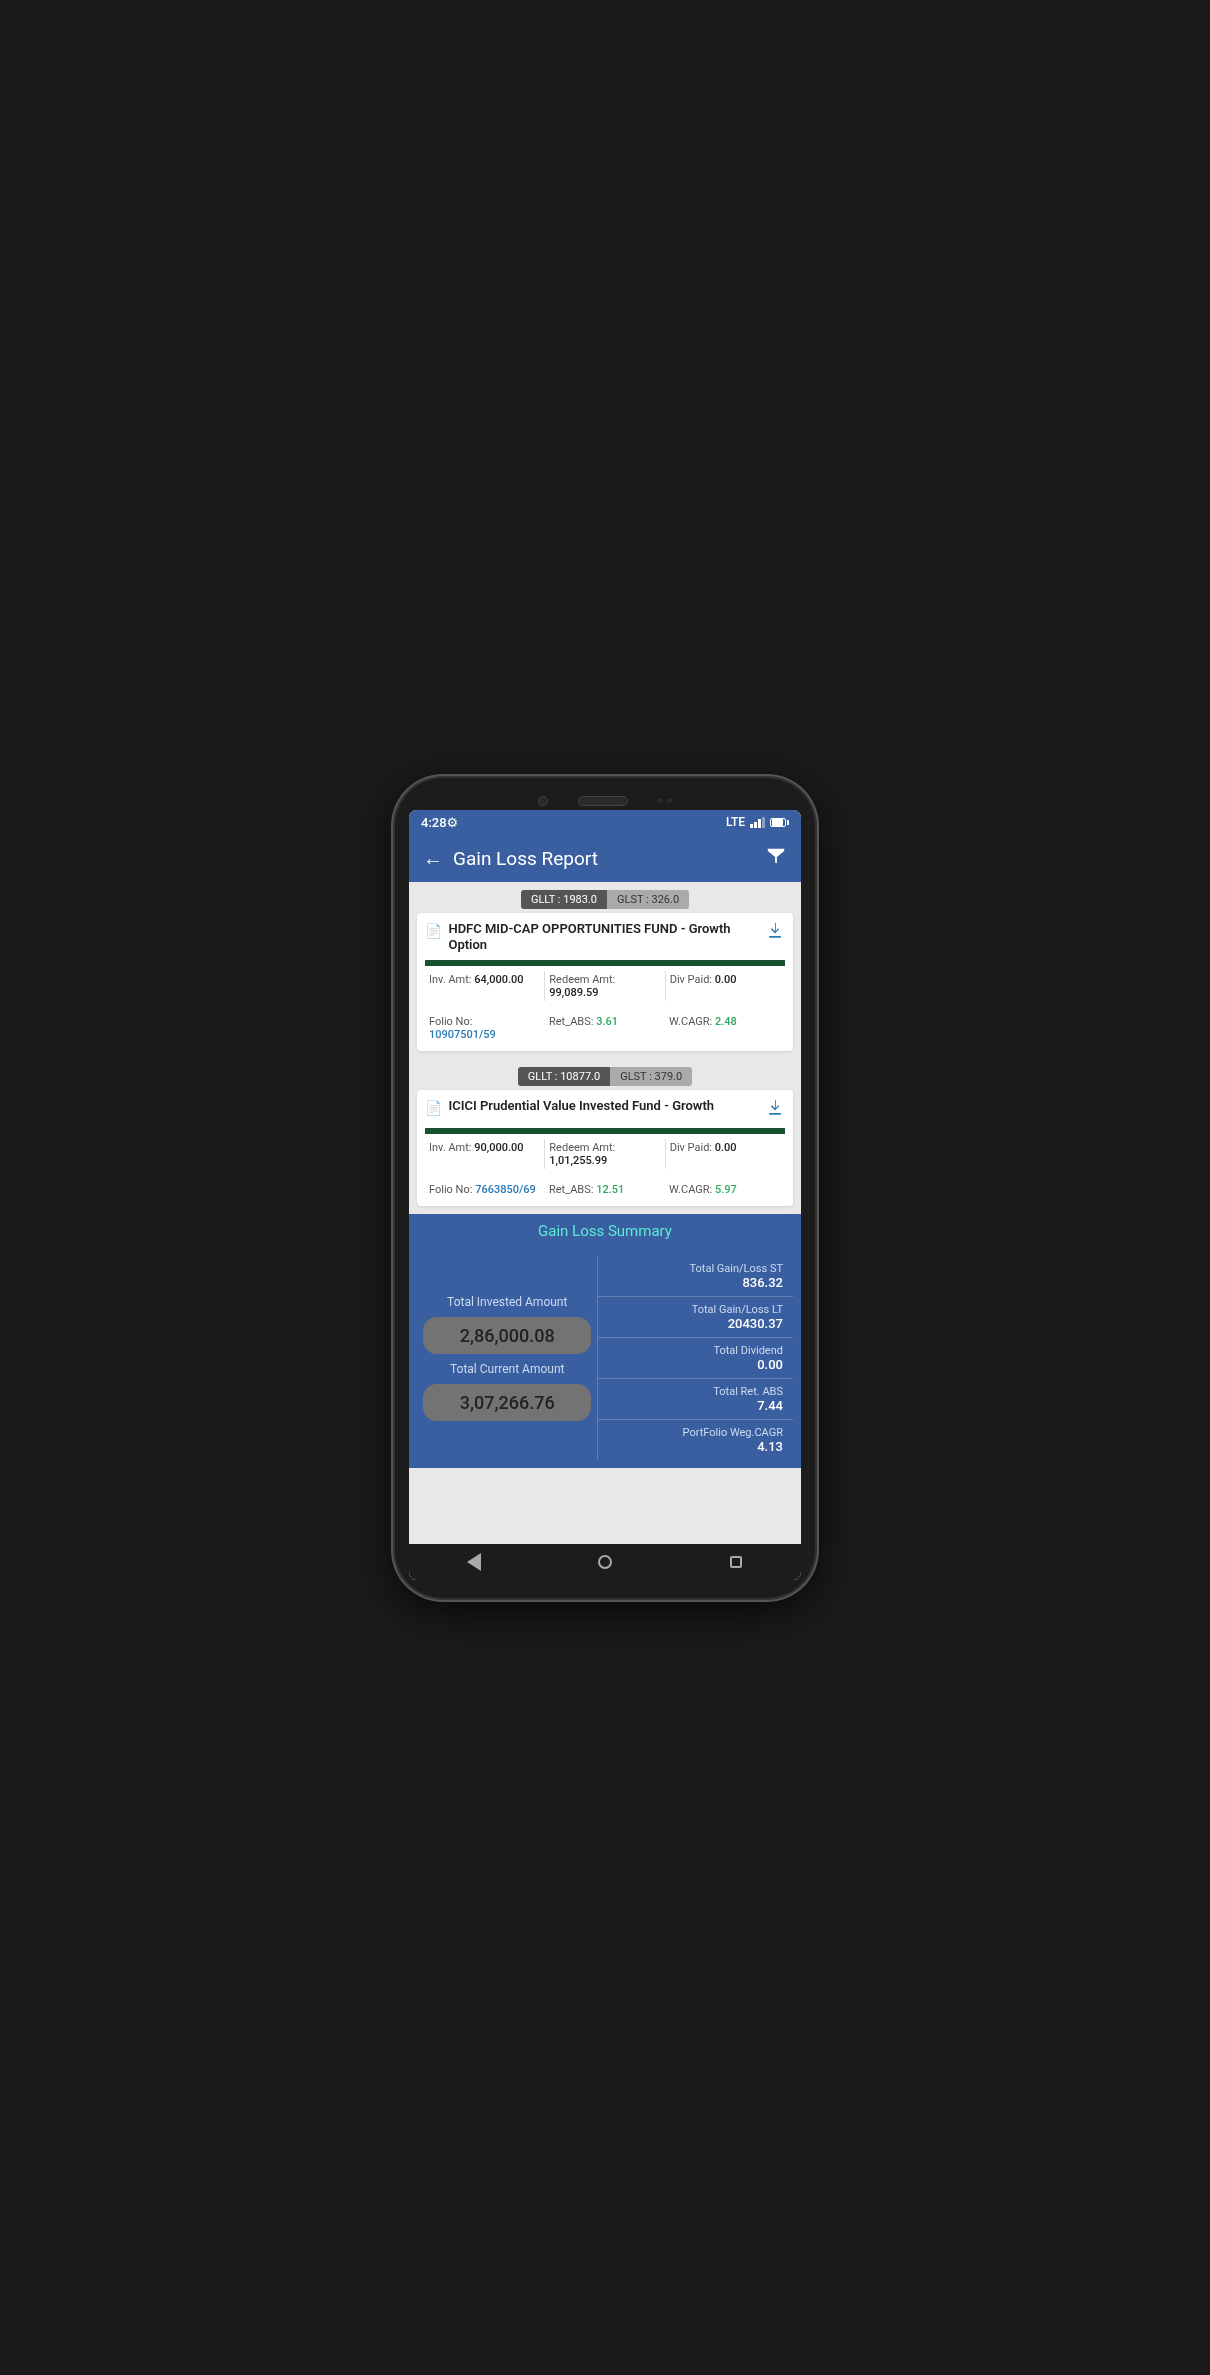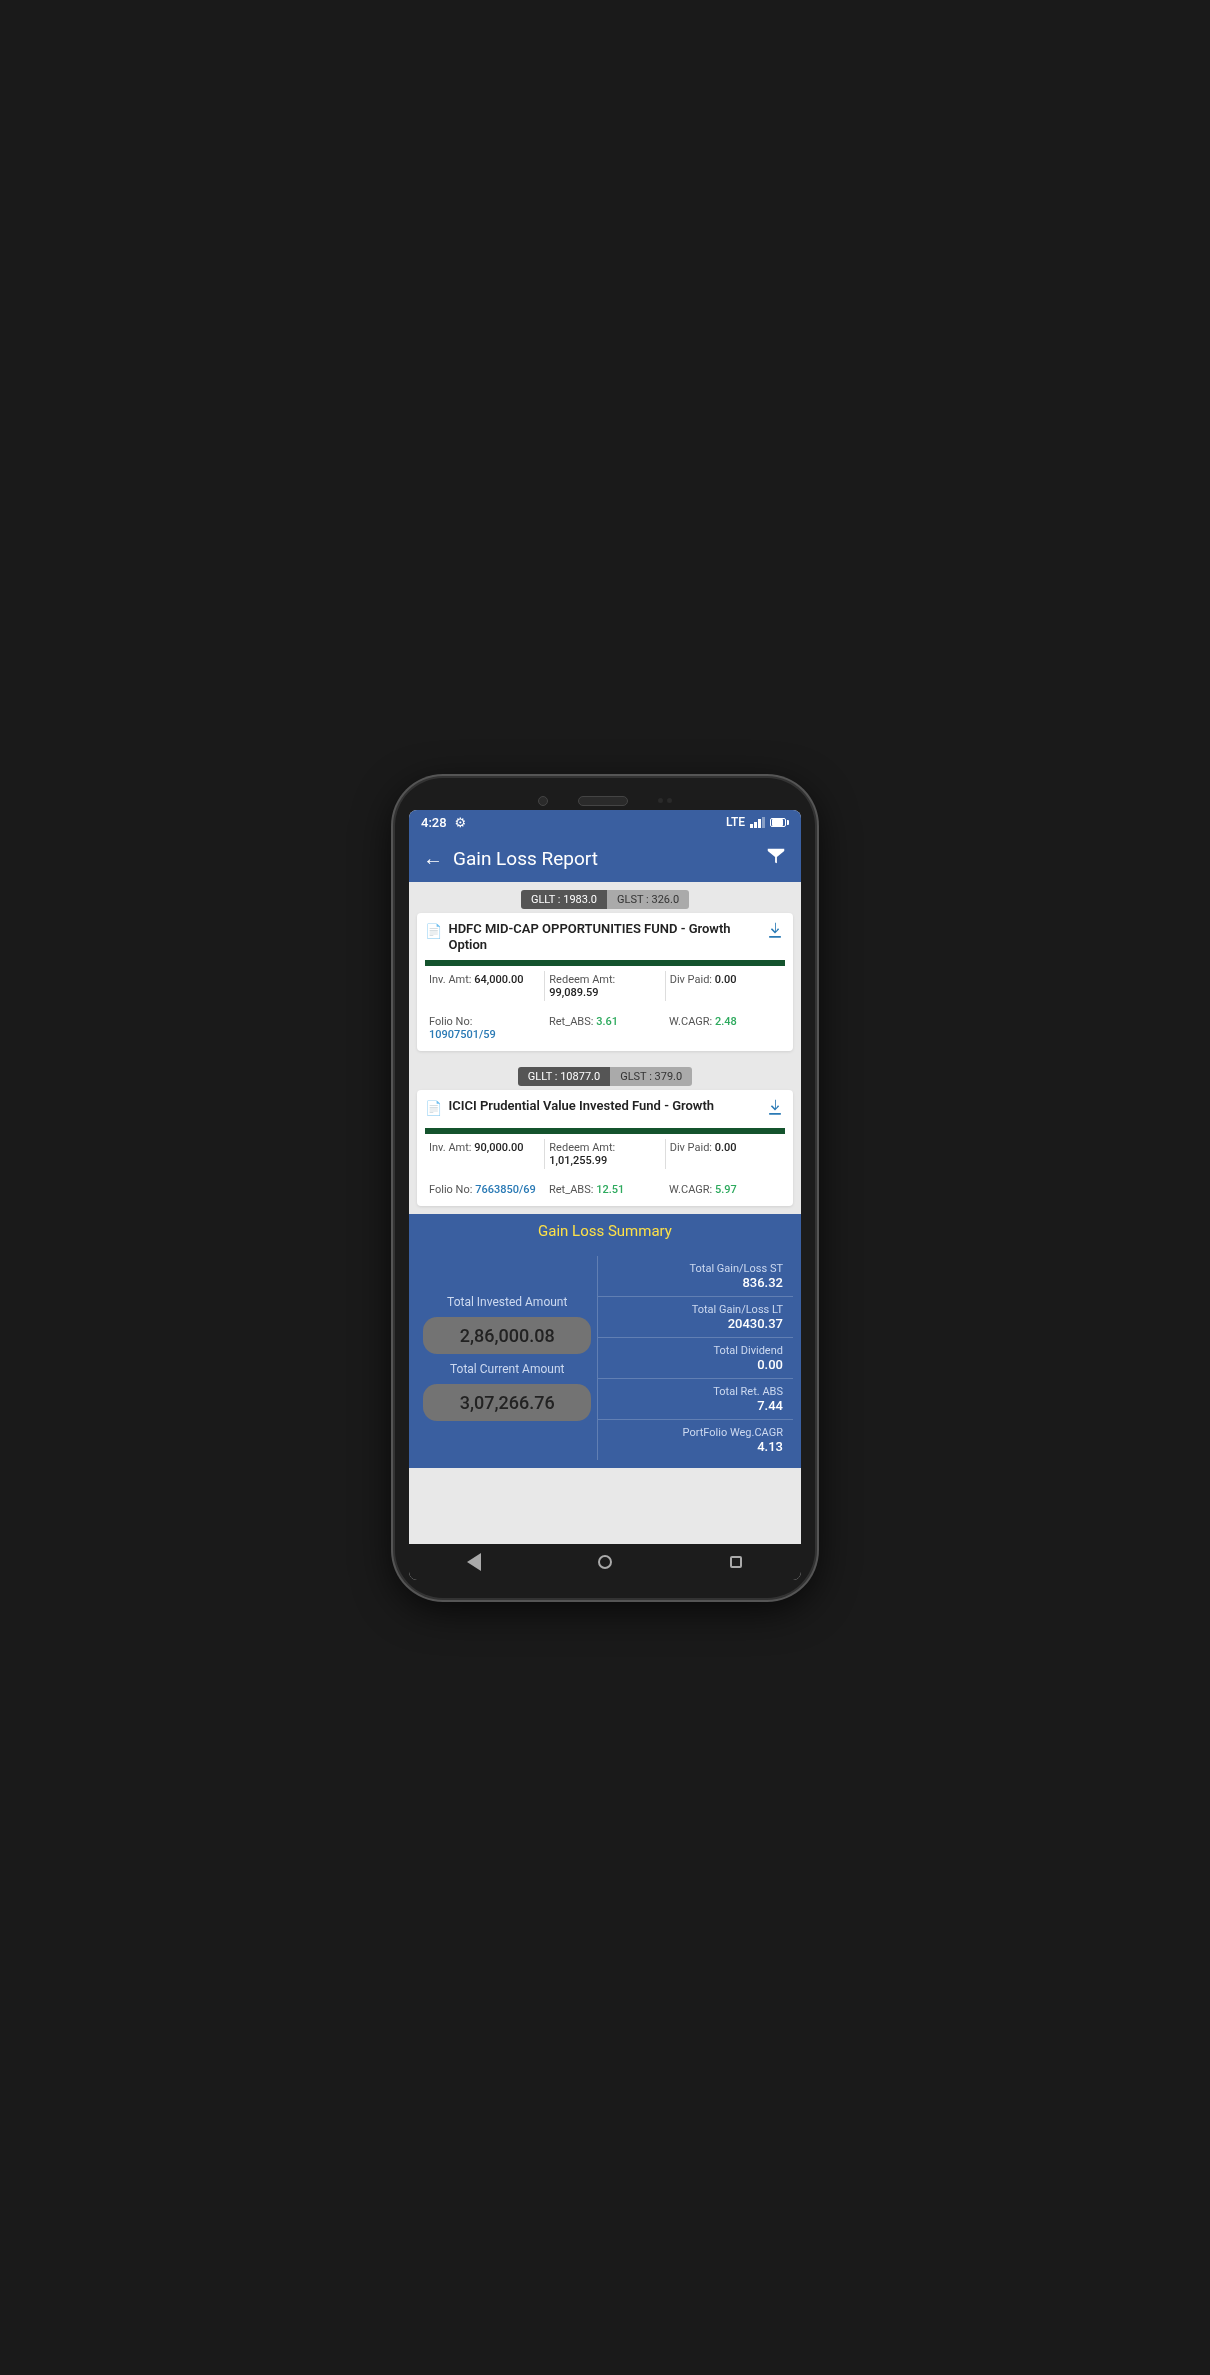--- a/index.html
+++ b/index.html
@@ -68,21 +68,20 @@
       justify-content: space-between;
       align-items: center;
       padding: 5px 12px;
       color: white;
       font-size: 13px;
       font-weight: 500;
     }
     .status-left {
       display: flex;
       align-items: center;
-      gap: 8px;
     }
     .status-right {
       display: flex;
       align-items: center;
       gap: 5px;
       font-size: 12px;
     }
     .gear-icon {
       display: inline-flex;
       font-size: 13px;
@@ -235,21 +234,21 @@
     .wcagr-label {
       color: #555;
     }
     .wcagr-value {
       color: #2eaa5e;
       font-weight: 500;
     }
     
     .summary-header {
       background: #3a5fa0;
-      color: #fde047;
+      color: #5eead4;
       text-align: center;
       padding: 8px;
       font-size: 15px;
       font-weight: 400;
     }
     .summary-body {
       background: #3a5fa0;
       display: flex;
       padding: 8px;
       gap: 0;

